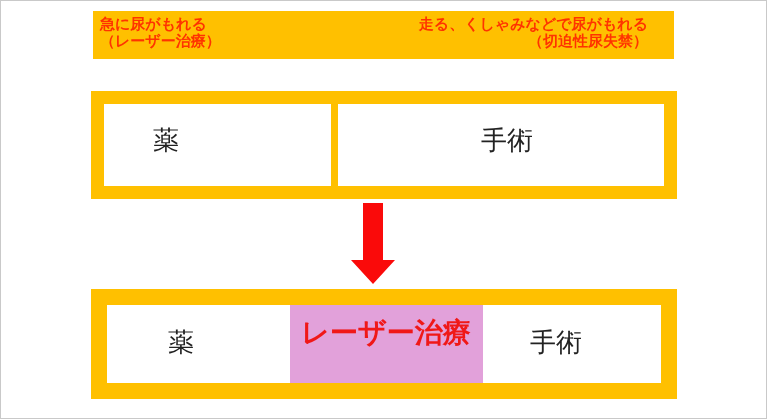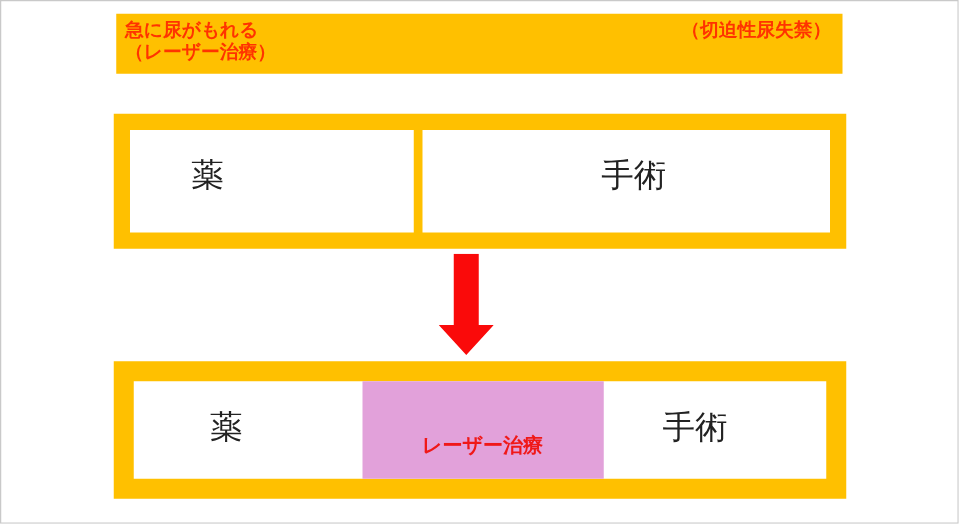--- a/index.html
+++ b/index.html
@@ -15,21 +15,21 @@
   .stage{
     position:relative;width:767px;height:419px;box-sizing:border-box;
     background:#fff;border:1px solid var(--frame);overflow:hidden;
     font-family:"DejaVu Sans",sans-serif;
   }
   
   .banner{
     position:absolute;left:92px;top:10px;width:581px;height:48px;
     background:var(--accent-yellow);box-sizing:border-box;
     display:flex;justify-content:space-between;
-    padding:5px 9px 0 7px;
+    padding:5px 26px 0 7px;
   }
   .banner-text{
     color:var(--banner-text);font-weight:bold;font-size:15px;line-height:17px;
     white-space:nowrap;
   }
   .banner-text.right{text-align:right;}
   
   .ybox{position:absolute;background:var(--accent-yellow);}
   .ybox.top{left:90px;top:90px;width:586px;height:108px;}
   .ybox.bottom{left:90px;top:288px;width:586px;height:110px;}
@@ -42,37 +42,38 @@
     background:var(--laser-bg);
   }
   
   .label{
     position:absolute;transform:translate(-50%,-50%);
     font-size:26px;color:var(--ink);white-space:nowrap;
   }
   .label.top-yaku{left:165px;top:139px;}
   .label.top-shujutsu{left:506px;top:139px;}
   .label.bottom-yaku{left:180px;top:341px;}
-  .label.laser{left:385px;top:356px;font-size:16px;font-weight:bold;color:var(--laser-text);}
+  .label.laser{left:385px;top:332px;font-size:28px;font-weight:bold;color:var(--laser-text);}
   .label.bottom-shujutsu{left:555px;top:341px;}
   
   .arrow{position:absolute;left:350px;top:202px;width:44px;height:81px;}
   .arrow path{fill:var(--arrow-red);}
 </style>
 </head>
 <body>
 
 <div class="stage">
 
   <div class="banner">
     <div class="banner-text left">
       <div>急に尿がもれる</div>
       <div>（レーザー治療）</div>
     </div>
     <div class="banner-text right">
+      <div>走る、くしゃみなどで尿がもれる</div>
       <div>（切迫性尿失禁）</div>
     </div>
   </div>
 
   <div class="ybox top">
     <div class="white-cell cell-top-left"></div>
     <div class="white-cell cell-top-right"></div>
   </div>
   <span class="label top-yaku">薬</span>
   <span class="label top-shujutsu">手術</span>

